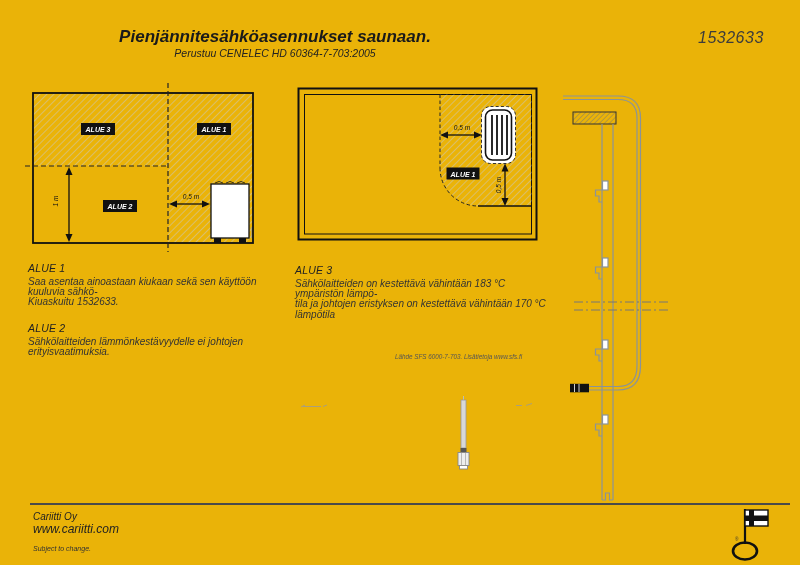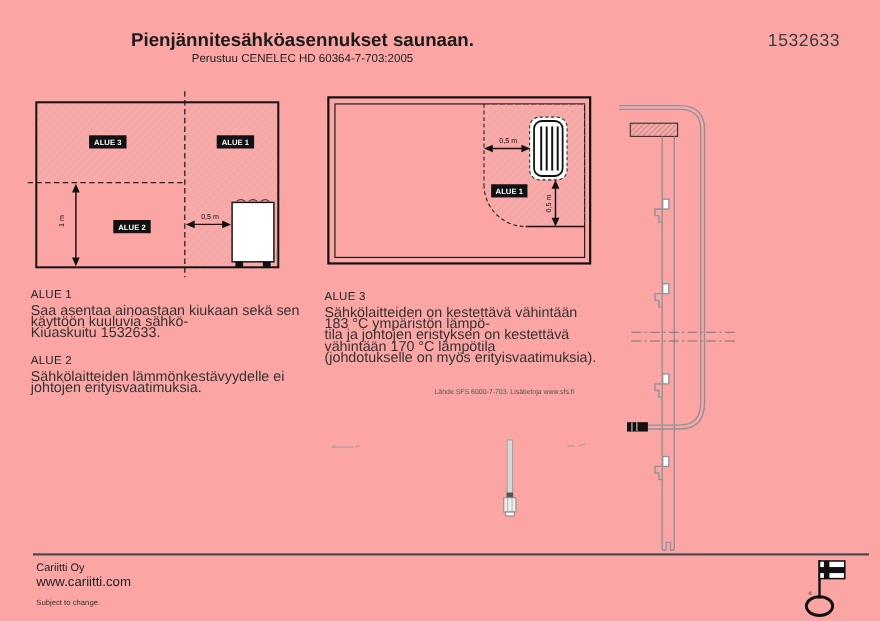--- a/index.html
+++ b/index.html
@@ -1,28 +1,29 @@
 <!DOCTYPE html>
 <html><head>
 <meta charset="utf-8">
 <style>
   html,body{margin:0;padding:0;background:#e8e8e8;}
   .page{
-    position:relative;width:800px;height:565px;background:#fca5a5;
+    position:relative;width:800px;height:565px;background:#eab308;
     font-family:"Liberation Sans", sans-serif;color:#1a1a1a;overflow:hidden;
     margin:0 auto;
+    font-style:italic;
   }
   .abs{position:absolute;}
   .title-block{left:75px;top:27px;width:400px;text-align:center;}
   .doc-title{font-size:17px;font-weight:bold;line-height:20px;}
   .doc-subtitle{font-size:10.5px;line-height:13px;color:#222;}
   .doc-number{left:698px;top:29px;font-size:16px;color:#3c3c3c;letter-spacing:.5px;}
   .section{width:255px;}
   .sec-h{font-size:10.5px;color:#222;margin-bottom:3px;letter-spacing:.2px;}
-  .sec-line{font-size:13px;line-height:10.2px;color:#333;}
+  .sec-line{font-size:10px;line-height:10.2px;color:#333;}
   .source-note{left:395px;top:353px;font-size:6.3px;color:#555;}
   .footer-rule{left:30px;top:503px;width:760px;height:2px;background:#4a4a4a;}
   .footer-text{left:33px;top:510px;}
   .footer-company{font-size:10px;line-height:13px;color:#222;}
   .footer-site{font-size:12px;line-height:13px;color:#222;}
   .footer-disclaimer{font-size:7px;color:#333;margin-top:9px;}
   svg{display:block;}
   svg text{font-family:"Liberation Sans", sans-serif;}
   .zone-label-text{fill:#ffffff;font-size:7px;font-weight:bold;}
   .dim-text{fill:#111;font-size:6.5px;}
@@ -204,21 +205,20 @@
 
   <div class="abs section" style="left:28px;top:322px">
     <div class="sec-h">ALUE 2</div>
     <div class="sec-line">Sähkölaitteiden lämmönkestävyydelle ei johtojen erityisvaatimuksia.</div>
   </div>
 
   <div class="abs section" style="left:295px;top:264px">
     <div class="sec-h">ALUE 3</div>
     <div class="sec-line">Sähkölaitteiden on kestettävä vähintään 183 °C ympäristön lämpö-</div>
     <div class="sec-line">tila ja johtojen eristyksen on kestettävä vähintään 170 °C lämpötila</div>
-    <div class="sec-line">(johdotukselle on myös erityisvaatimuksia).</div>
   </div>
 
   <div class="abs source-note">Lähde SFS 6000-7-703. Lisätietoja www.sfs.fi</div>
 
   <div class="abs footer-rule"></div>
   <div class="abs footer-text">
     <div class="footer-company">Cariitti Oy</div>
     <div class="footer-site">www.cariitti.com</div>
     <div class="footer-disclaimer">Subject to change.</div>
   </div>

